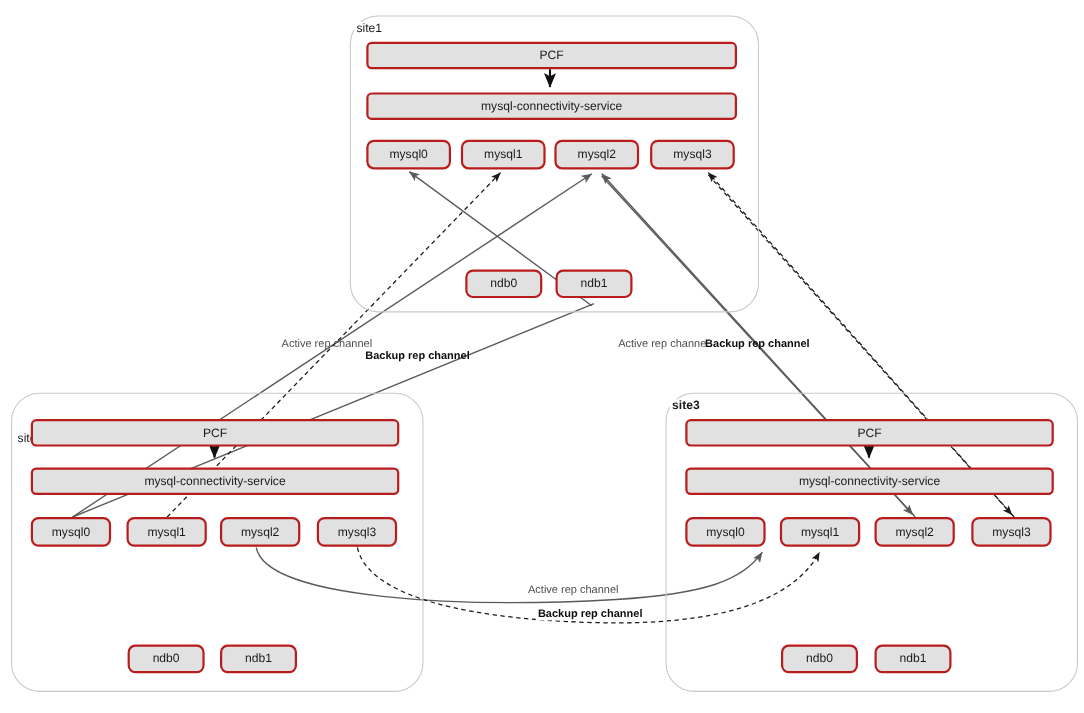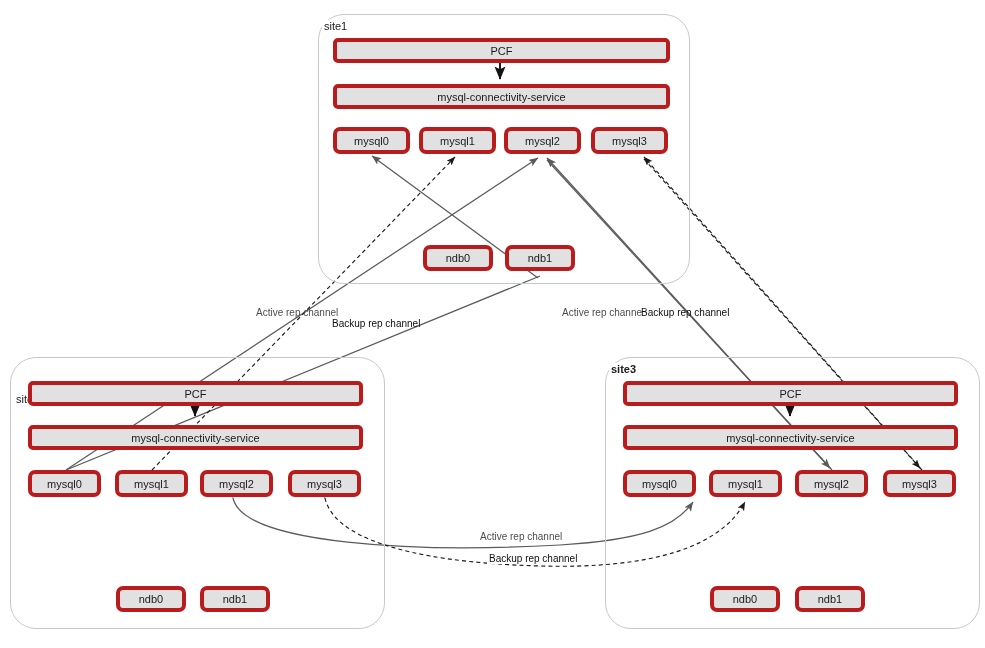--- a/index.html
+++ b/index.html
@@ -24,39 +24,39 @@
     color:#1a1a1a;
     background:#ffffff;
     padding:0 2px;
     line-height:12px;
     white-space:nowrap;
   }
   .node{
     position:absolute;
     box-sizing:border-box;
     background:#e1e1e1;
-    border:4px solid #b91c1c;
+    border:2px solid #b91c1c;
     border-radius:7px;
     display:flex;
     align-items:center;
     justify-content:center;
     font-size:11px;
     color:#1a1a1a;
     white-space:nowrap;
     box-shadow:0 0 0 0 rgba(0,0,0,0);
   }
   .node.wide{border-radius:5px;}
   .chan-label{
     position:absolute;
     font-size:10px;
     white-space:nowrap;
     line-height:11px;
   }
   .chan-active{color:#4d4d4d;font-weight:400;}
-  .chan-backup{color:#0d0d0d;font-weight:400;}
+  .chan-backup{color:#0d0d0d;font-weight:700;}
 </style>
 </head>
 <body>
 
 <div id="stage">
 
   <svg id="edges" viewBox="0 0 985 648" xmlns="http://www.w3.org/2000/svg">
     <defs>
       <marker id="ah-solid" markerWidth="9" markerHeight="9" refX="7.4" refY="3.1" orient="auto" markerUnits="strokeWidth">
         <path d="M0,0 L7.6,3.1 L0,6.2 L1.7,3.1 z" fill="#5a5a5a"></path>

